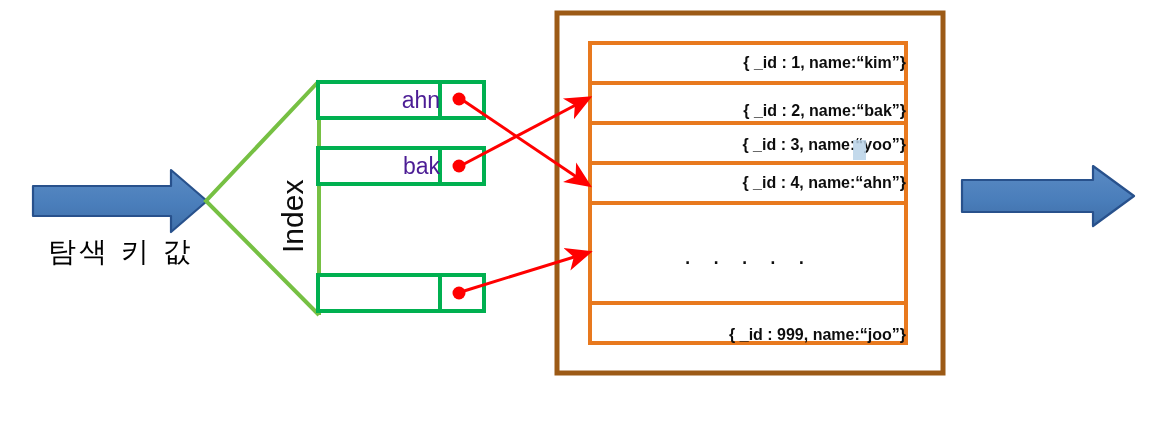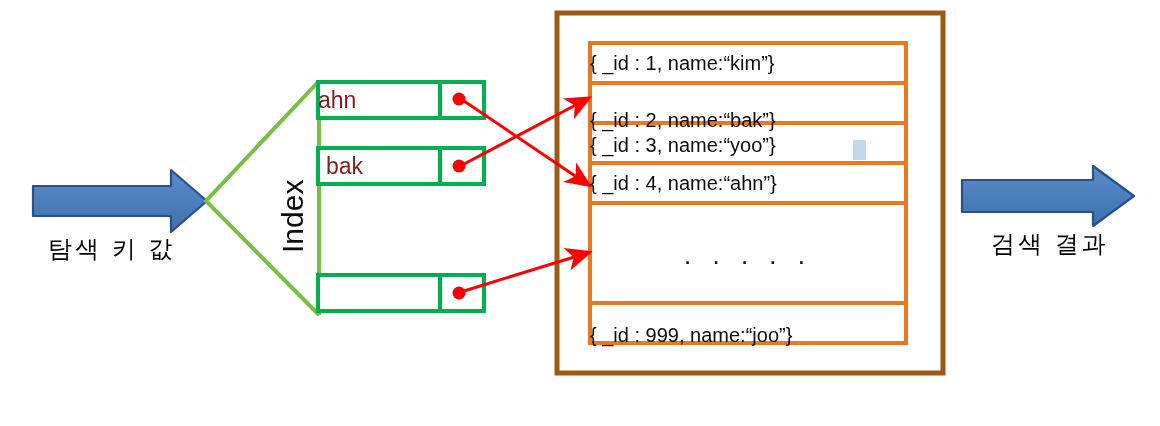--- a/index.html
+++ b/index.html
@@ -37,49 +37,50 @@
     width: 1160px; height: 426px;
   }
 
   
   .lbl {
     position: absolute;
     white-space: nowrap;
   }
 
   .korean-label {
-    font-size: 24px;
+    font-size: 28px;
     color: #000000;
     letter-spacing: 3px;
   }
 
   .index-label {
     font-size: 30px;
     color: #0d0d0d;
     transform: rotate(-90deg);
     transform-origin: left top;
     letter-spacing: 0px;
   }
 
   .key-text {
     position: absolute;
     font-size: 23px;
-    color: #7f1d1d;
-    text-align: left;
+    color: #4c1d95;
+    text-align: right;
     line-height: 36px;
   }
 
   .doc-text {
     position: absolute;
-    font-size: 20px;
+    font-size: 16px;
     color: #0d0d0d;
-    text-align: left;
+    text-align: right;
     line-height: 38px;
     width: 100%;
     left: 0;
+    font-weight: bold;
   }
 
   .ellipsis-text {
     position: absolute;
     font-size: 26px;
     color: #0d0d0d;
     text-align: center;
     width: 100%;
     left: 0;
     letter-spacing: 7px;
@@ -168,39 +169,38 @@
     </g>
 
     <line x1="464" y1="101" x2="587" y2="184" stroke="#ff0000" stroke-width="3" marker-end="url(#redArrow)"></line>
     <line x1="464" y1="164" x2="587" y2="99" stroke="#ff0000" stroke-width="3" marker-end="url(#redArrow)"></line>
     <line x1="464" y1="291" x2="587" y2="253" stroke="#ff0000" stroke-width="3" marker-end="url(#redArrow)"></line>
   </svg>
 
   <div class="lbl index-label" style="left:276px; top:253px;">Index</div>
 
   <div class="key-text" style="left:318px; top:82px; width:122px;">ahn</div>
-  <div class="key-text" style="left:326px; top:148px; width:122px;">bak</div>
+  <div class="key-text" style="left:318px; top:148px; width:122px;">bak</div>
 
   <div style="position:absolute; left:590px; top:44px; width:316px;">
     <div class="doc-text" style="top:0;">{ _id : 1, name:“kim”}</div>
   </div>
   <div style="position:absolute; left:590px; top:84px; width:316px;">
-    <div class="doc-text" style="top:17px;">{ _id : 2, name:“bak”}</div>
+    <div class="doc-text" style="top:8px;">{ _id : 2, name:“bak”}</div>
   </div>
   <div style="position:absolute; left:590px; top:124px; width:316px;">
     <div class="doc-text" style="top:2px;">{ _id : 3, name:“yoo”}</div>
   </div>
   <div style="position:absolute; left:590px; top:164px; width:316px;">
     <div class="doc-text" style="top:0;">{ _id : 4, name:“ahn”}</div>
   </div>
   <div style="position:absolute; left:590px; top:240px; width:316px;">
     <div class="ellipsis-text" style="top:0;">. . . . .</div>
   </div>
   <div style="position:absolute; left:590px; top:304px; width:316px;">
     <div class="doc-text" style="top:12px;">{ _id : 999, name:“joo”}</div>
   </div>
 
   <div class="caret-hl"></div>
 
   <div class="lbl korean-label" style="left:48px; top:233px;">탐색 키 값</div>
-  <div class="lbl korean-label" style="left:991px; top:228px;">검색 결과</div>
 
 </div>
 
 </body></html>

